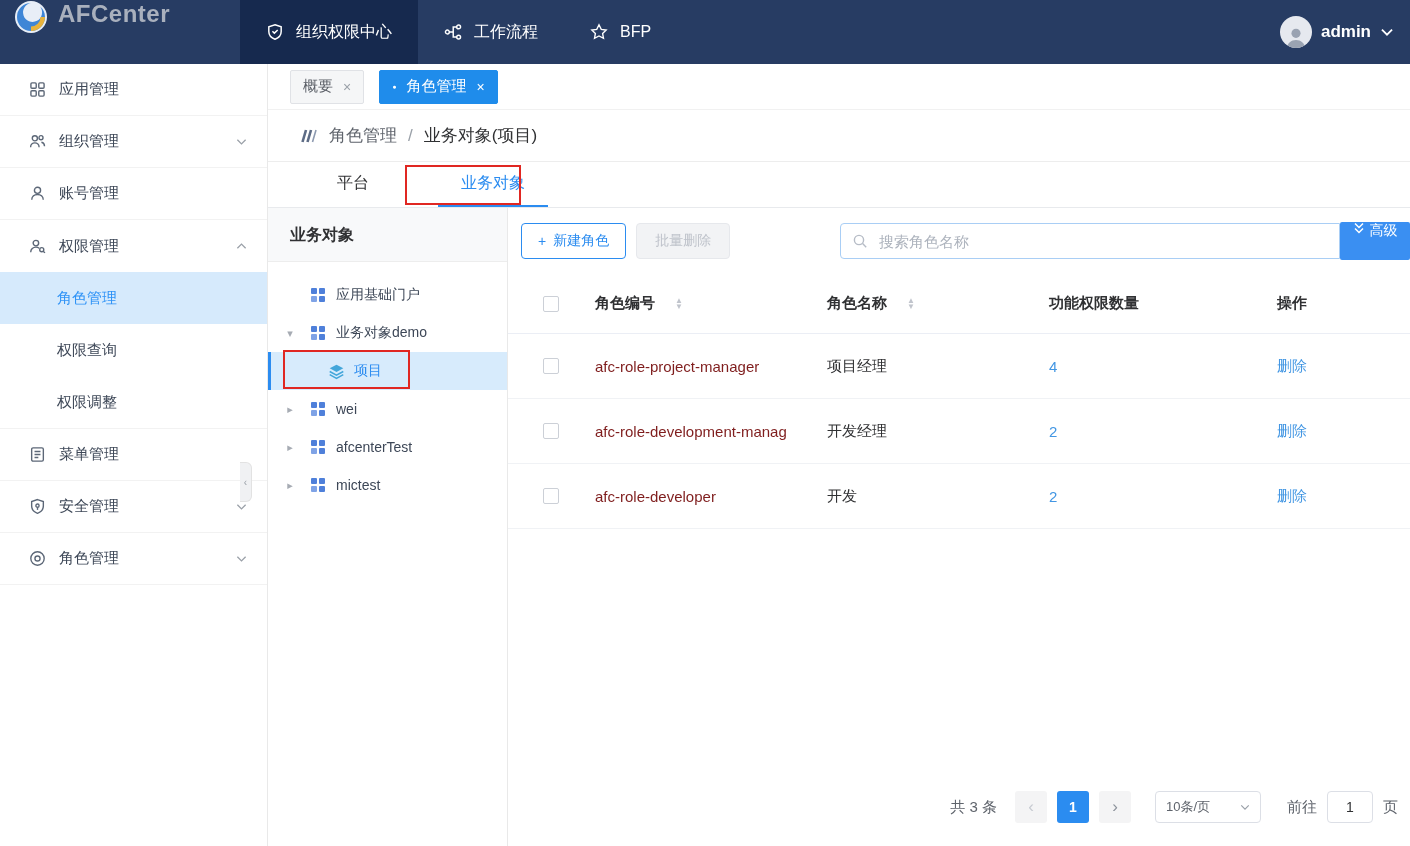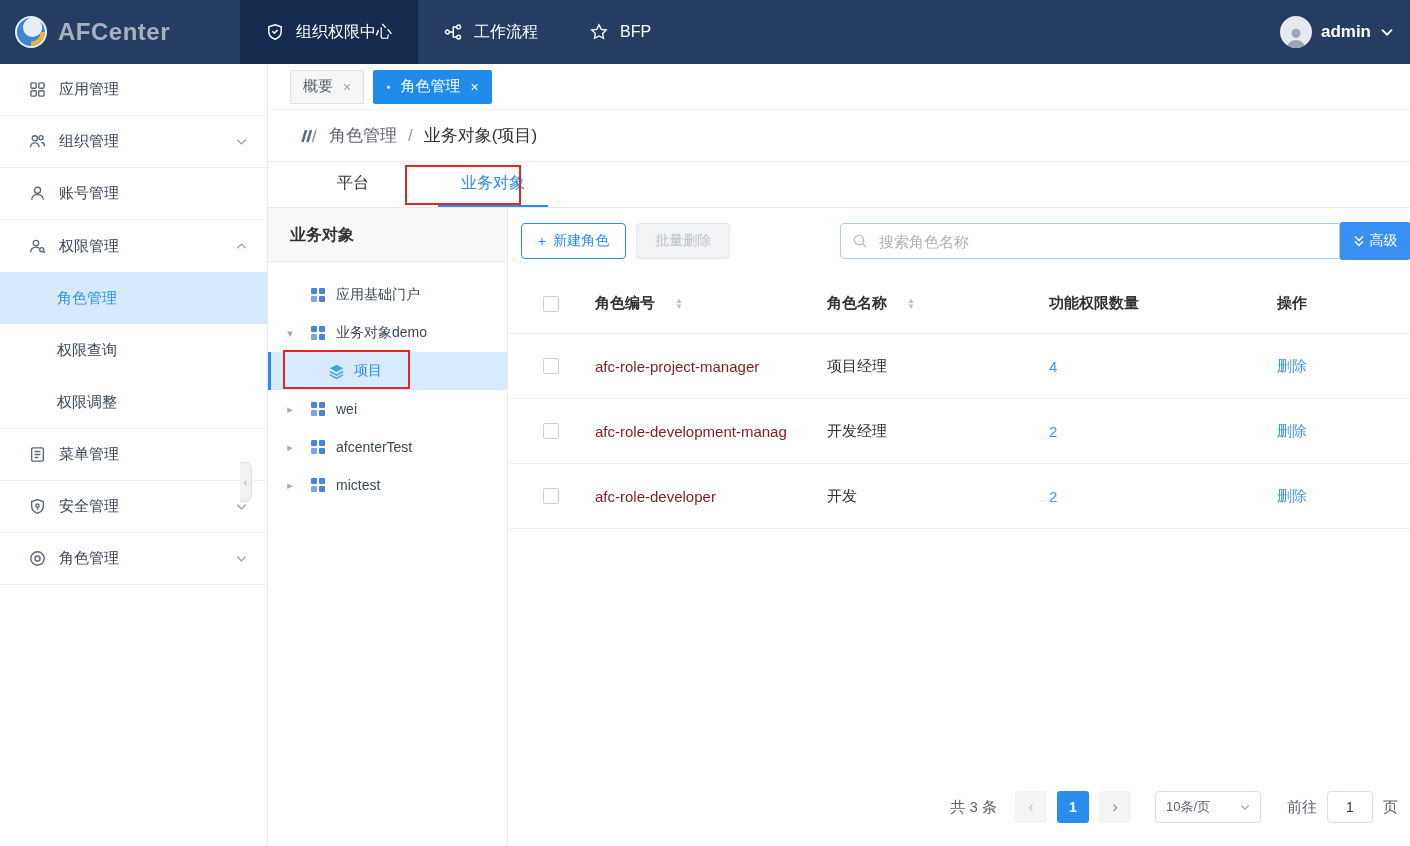--- a/index.html
+++ b/index.html
@@ -1,21 +1,21 @@
 <!DOCTYPE html>
 <html><head>
 <meta charset="utf-8">
 <style>
 *{box-sizing:border-box;margin:0;padding:0}
 html,body{width:1410px;height:846px;overflow:hidden}
 body{font-family:"Liberation Sans","DejaVu Sans",sans-serif;background:#fff;color:#303133;position:relative}
 
 
 .topbar{height:64px;background:#273c63;display:flex;align-items:stretch}
-.logo-area{width:240px;display:flex;align-items:center;padding-left:14px;gap:10px;flex-shrink:0}
+.logo-area{width:240px;display:flex;padding-left:14px;gap:10px;flex-shrink:0}
 .logo-text{font-size:24px;font-weight:bold;color:#a9b0bd;letter-spacing:.5px}
 .topnav{display:flex}
 .topnav-item{display:flex;align-items:center;gap:12px;padding:0 26px;color:#fff;font-size:16px;cursor:pointer}
 .topnav-item.active{background:#16294e}
 .topbar-right{margin-left:auto;display:flex;align-items:center;gap:9px;padding-right:16px;color:#fff}
 .avatar{width:32px;height:32px;border-radius:50%;background:#e6e9ef;display:flex;align-items:flex-end;justify-content:center;overflow:hidden}
 .admin-label{font-size:17px;font-weight:bold}
 
 
 .layout{display:flex;height:782px}
@@ -24,21 +24,21 @@
 .side-item .sicon{width:18px;height:18px;margin-right:13px;color:#5c6777;display:flex;align-items:center;justify-content:center}
 .schev{margin-left:auto;margin-right:20px;color:#9aa0a8;display:flex}
 .side-group{border-bottom:1px solid #f2f2f2}
 .side-group .side-item{border-bottom:none}
 .side-sub{height:52px;display:flex;align-items:center;padding-left:57px;font-size:15px;color:#3d4757;cursor:pointer}
 .side-sub.active{background:#d6eafc;color:#2f93f6}
 
 .main{flex:1;display:flex;flex-direction:column;min-width:0}
 
 
-.tabs-row{height:46px;display:flex;align-items:center;padding-left:22px;gap:9px;border-bottom:1px solid #f1f1f1}
+.tabs-row{height:46px;display:flex;align-items:center;padding-left:22px;gap:15px;border-bottom:1px solid #f1f1f1}
 .tab{height:34px;display:flex;align-items:center;gap:10px;padding:0 12px;font-size:15px;background:#f5f6f7;border:1px solid #e0e2e6;color:#5a5e66;border-radius:2px;cursor:pointer}
 .tab .tclose{font-size:14px;color:#9aa0a8;cursor:pointer}
 .tab.active{background:#1f8ceb;border-color:#1f8ceb;color:#fff}
 .tab.active .tclose{color:#fff}
 .tab .tdot{font-size:7px;line-height:1}
 
 
 .breadcrumb-row{height:52px;display:flex;align-items:center;padding-left:30px;gap:11px;border-bottom:1px solid #ededed;font-size:17px}
 .crumb-icon{display:flex;color:#5c6b85}
 .crumb-section{color:#5f646c}
@@ -64,21 +64,21 @@
 
 
 .table-panel{flex:1;display:flex;flex-direction:column;min-width:0;padding-top:10px}
 .toolbar{display:flex;align-items:center;padding:4px 0 14px 13px}
 .btn-new{height:36px;padding:0 16px;border:1px solid #2b8cf0;color:#2b8cf0;background:#fff;border-radius:4px;font-size:14px;display:flex;align-items:center;gap:7px;cursor:pointer}
 .btn-batch{height:36px;padding:0 18px;margin-left:10px;border:1px solid #e6e8ec;color:#bfc3cb;background:#f2f3f5;border-radius:4px;font-size:14px;display:flex;align-items:center;cursor:not-allowed}
 .search-wrap{margin-left:auto;position:relative;width:500px}
 .search-input{width:100%;height:36px;border:1px solid #a9cef5;border-radius:4px 0 0 4px;padding:0 12px 0 38px;font-size:15px;color:#303133;outline:none}
 .search-input::placeholder{color:#adb3bd}
 .search-icon{position:absolute;left:12px;top:10px;display:flex}
-.btn-advanced{height:38px;width:70px;background:#3a8ff2;color:#fff;border:none;font-size:14px;display:flex;align-items:center;justify-content:center;gap:5px;cursor:pointer;border-radius:2px;flex-shrink:0}
+.btn-advanced{height:38px;width:70px;background:#3a8ff2;color:#fff;border:none;font-size:14px;display:flex;justify-content:center;gap:5px;cursor:pointer;border-radius:2px;flex-shrink:0}
 
 .grid-header,.grid-row{display:grid;grid-template-columns:60px 232px 222px 228px 1fr;align-items:center;padding-left:13px}
 .grid-header{height:60px;border-bottom:1px solid #ebeef5}
 .hcell{font-size:15px;font-weight:bold;color:#303133;display:flex;align-items:center;gap:20px;padding-left:14px}
 .sort{display:flex;flex-direction:column;color:#c0c4cc;font-size:8px;line-height:6px;cursor:pointer}
 .grid-row{height:65px;border-bottom:1px solid #f0f2f5}
 .cell{padding-left:14px;font-size:15px;color:#303133}
 .cell.code{color:#7f1d1d;white-space:nowrap;overflow:hidden;cursor:pointer}
 .cell.link{color:#4296e3;cursor:pointer}
 .checkbox{width:16px;height:16px;border:1px solid #ccd0d7;border-radius:2px;background:#fff;justify-self:center;cursor:pointer}

